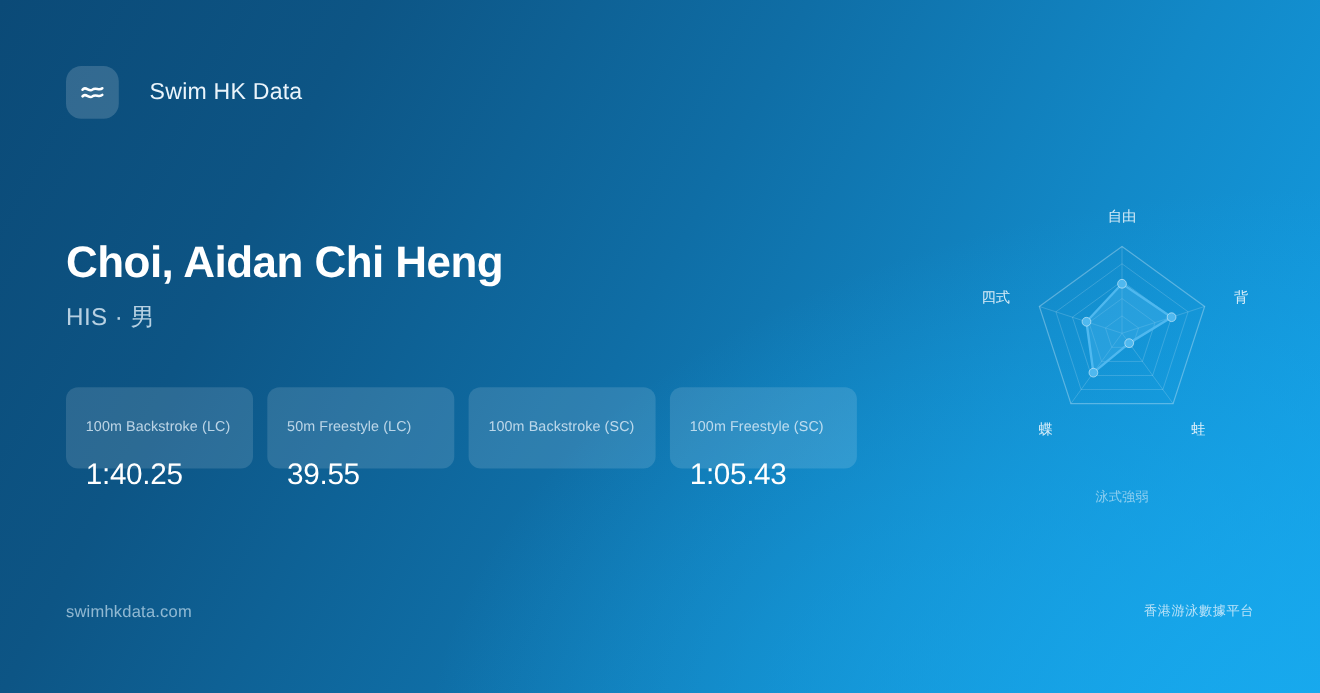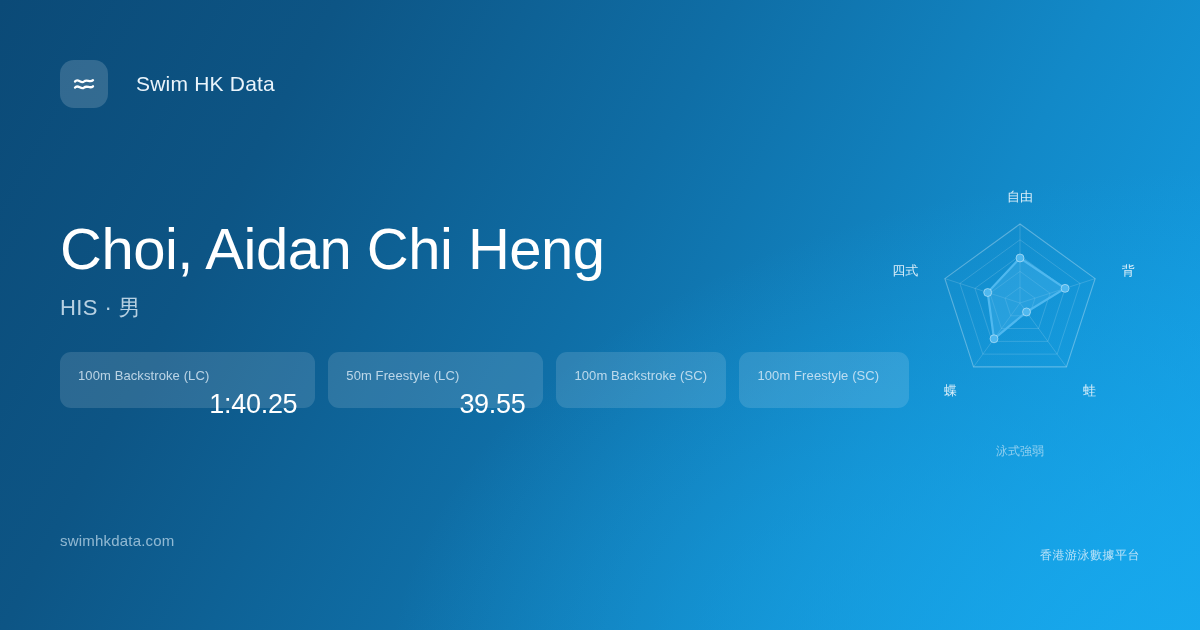--- a/index.html
+++ b/index.html
@@ -18,55 +18,55 @@
   .logo-tile {
     width:48px; height:48px; border-radius:14px;
     background:rgba(255,255,255,0.16);
     display:flex; align-items:center; justify-content:center;
   }
   .brand-name { color:#eaf4fb; font-size:21px; letter-spacing:0.2px; }
 
   
   .hero { position:absolute; left:60px; top:218px; }
   .athlete-name {
-    color:#ffffff; font-size:58px; font-weight:400;
+    color:#ffffff; font-size:40px; font-weight:700;
     letter-spacing:-0.5px; line-height:1.08; white-space:nowrap;
   }
   .athlete-meta {
     margin-top:12px; color:rgba(226,240,250,0.80);
     font-size:22px; letter-spacing:0.4px;
   }
 
   
   .cards { position:absolute; left:60px; top:352px; display:flex; gap:13px; }
   .card {
     background:rgba(255,255,255,0.13);
     border-radius:11px;
-    padding:16px 18px 18px 18px;
-    min-width:170px; height:56px;
-    display:flex; flex-direction:row; justify-content:flex-start;
+    padding:28px 18px 18px 18px;
+    min-width:170px; height:74px;
+    display:flex; flex-direction:column; justify-content:flex-start;
   }
   .card-label {
     color:rgba(223,238,249,0.80);
     font-size:13px; letter-spacing:0.1px; white-space:nowrap;
   }
   .card-value {
     color:#ffffff; font-size:27px; letter-spacing:-0.3px;
     margin-top:23px; white-space:nowrap; line-height:1;
   }
 
   
   .radar-wrap { position:absolute; left:870px; top:168px; width:300px; height:310px; }
   .radar-svg { width:300px; height:310px; display:block; }
   .axis-label { fill:rgba(234,245,252,0.92); font-size:13px; font-family:"DejaVu Sans", sans-serif; }
   .radar-caption { fill:rgba(215,235,249,0.62); font-size:12px; font-family:"DejaVu Sans", sans-serif; }
 
   
   .footer-left {
-    position:absolute; left:60px; top:532px;
+    position:absolute; left:60px; top:548px;
     color:rgba(213,233,248,0.66); font-size:15px; letter-spacing:0.2px;
   }
   .footer-right {
     position:absolute; right:60px; top:547px;
     color:rgba(225,241,252,0.80); font-size:12px;
     font-family:"DejaVu Sans", sans-serif; letter-spacing:0.5px;
   }
 </style>
 </head>
 <body>
@@ -93,20 +93,21 @@
   </div>
   <div class="card">
     <div class="card-label">50m Freestyle (LC)</div>
     <div class="card-value">39.55</div>
   </div>
   <div class="card">
     <div class="card-label">100m Backstroke (SC)</div>
   </div>
   <div class="card">
     <div class="card-label">100m Freestyle (SC)</div>
+    <div class="card-value">1:05.43</div>
   </div>
 </div>
 
 <div class="radar-wrap">
   <svg class="radar-svg" viewBox="0 0 300 310">
     <g id="radar-grid">
         <polygon points="150.00,56.00 225.13,110.59 196.44,198.91 103.56,198.91 74.87,110.59" fill="none" stroke="rgba(255,255,255,0.3)" stroke-width="1.1"></polygon>
         <polygon points="150.00,71.80 210.11,115.47 187.15,186.13 112.85,186.13 89.89,115.47" fill="none" stroke="rgba(255,255,255,0.17)" stroke-width="0.9"></polygon>
         <polygon points="150.00,87.60 195.08,120.35 177.86,173.35 122.14,173.35 104.92,120.35" fill="none" stroke="rgba(255,255,255,0.17)" stroke-width="0.9"></polygon>
         <polygon points="150.00,103.40 180.05,125.24 168.57,160.56 131.43,160.56 119.95,125.24" fill="none" stroke="rgba(255,255,255,0.17)" stroke-width="0.9"></polygon>

